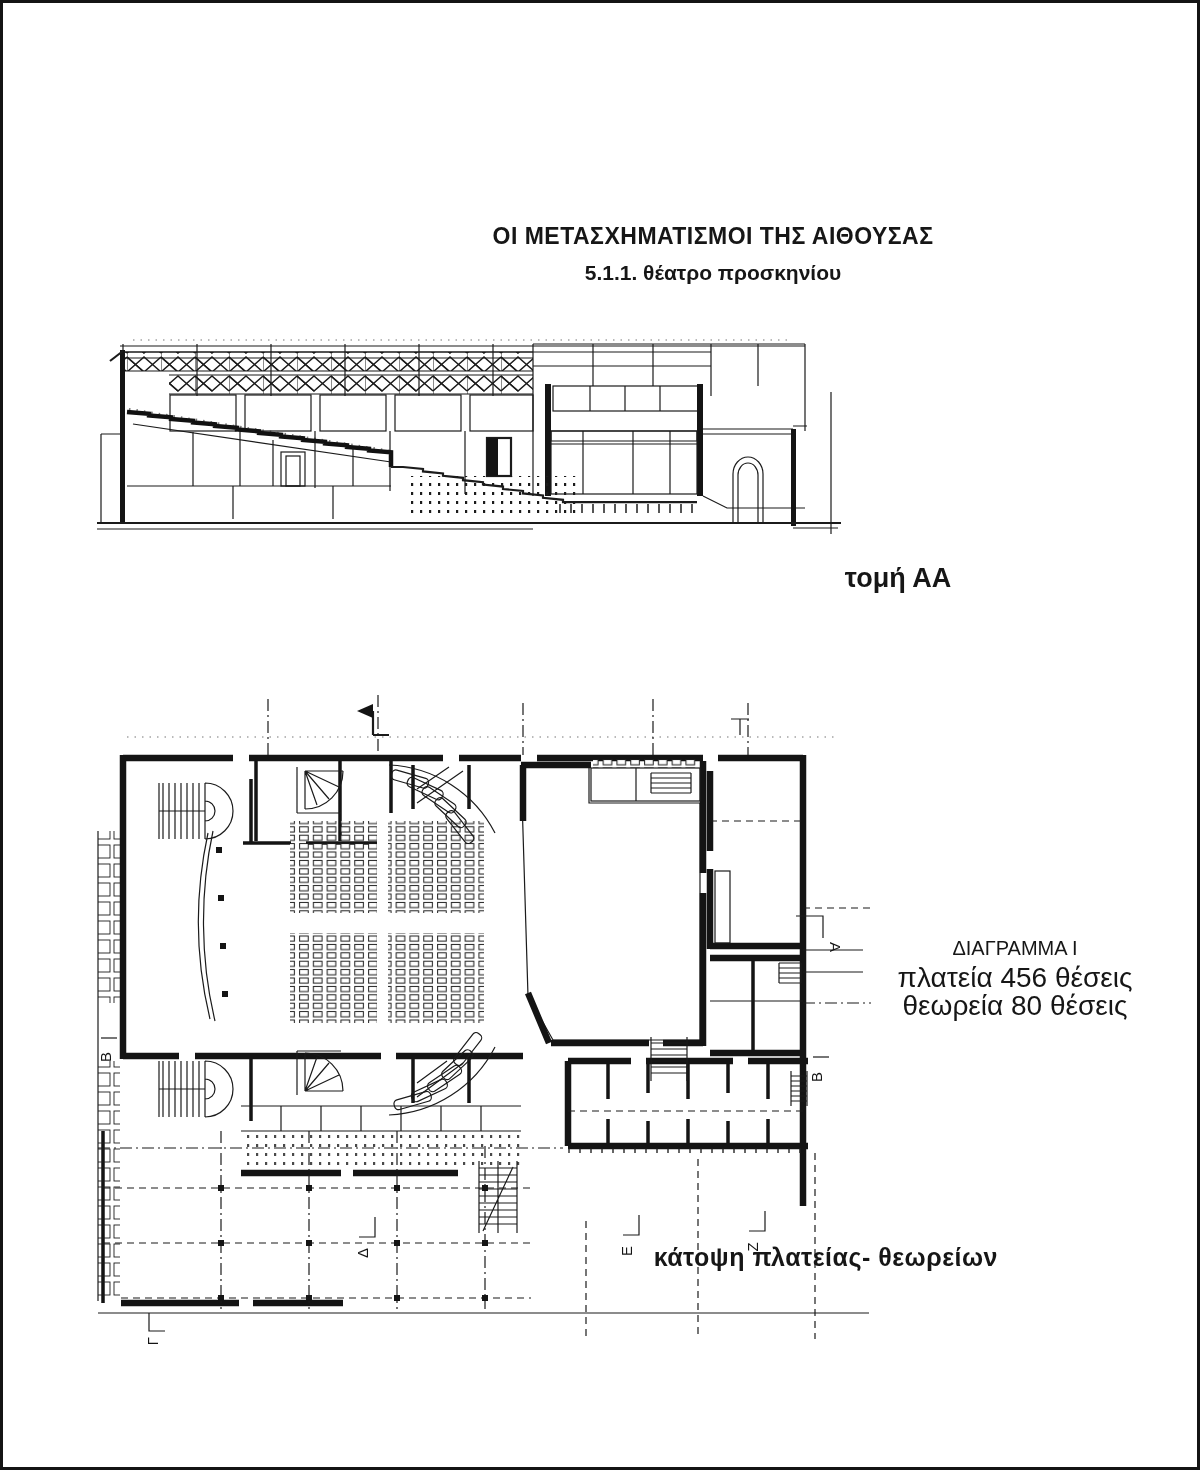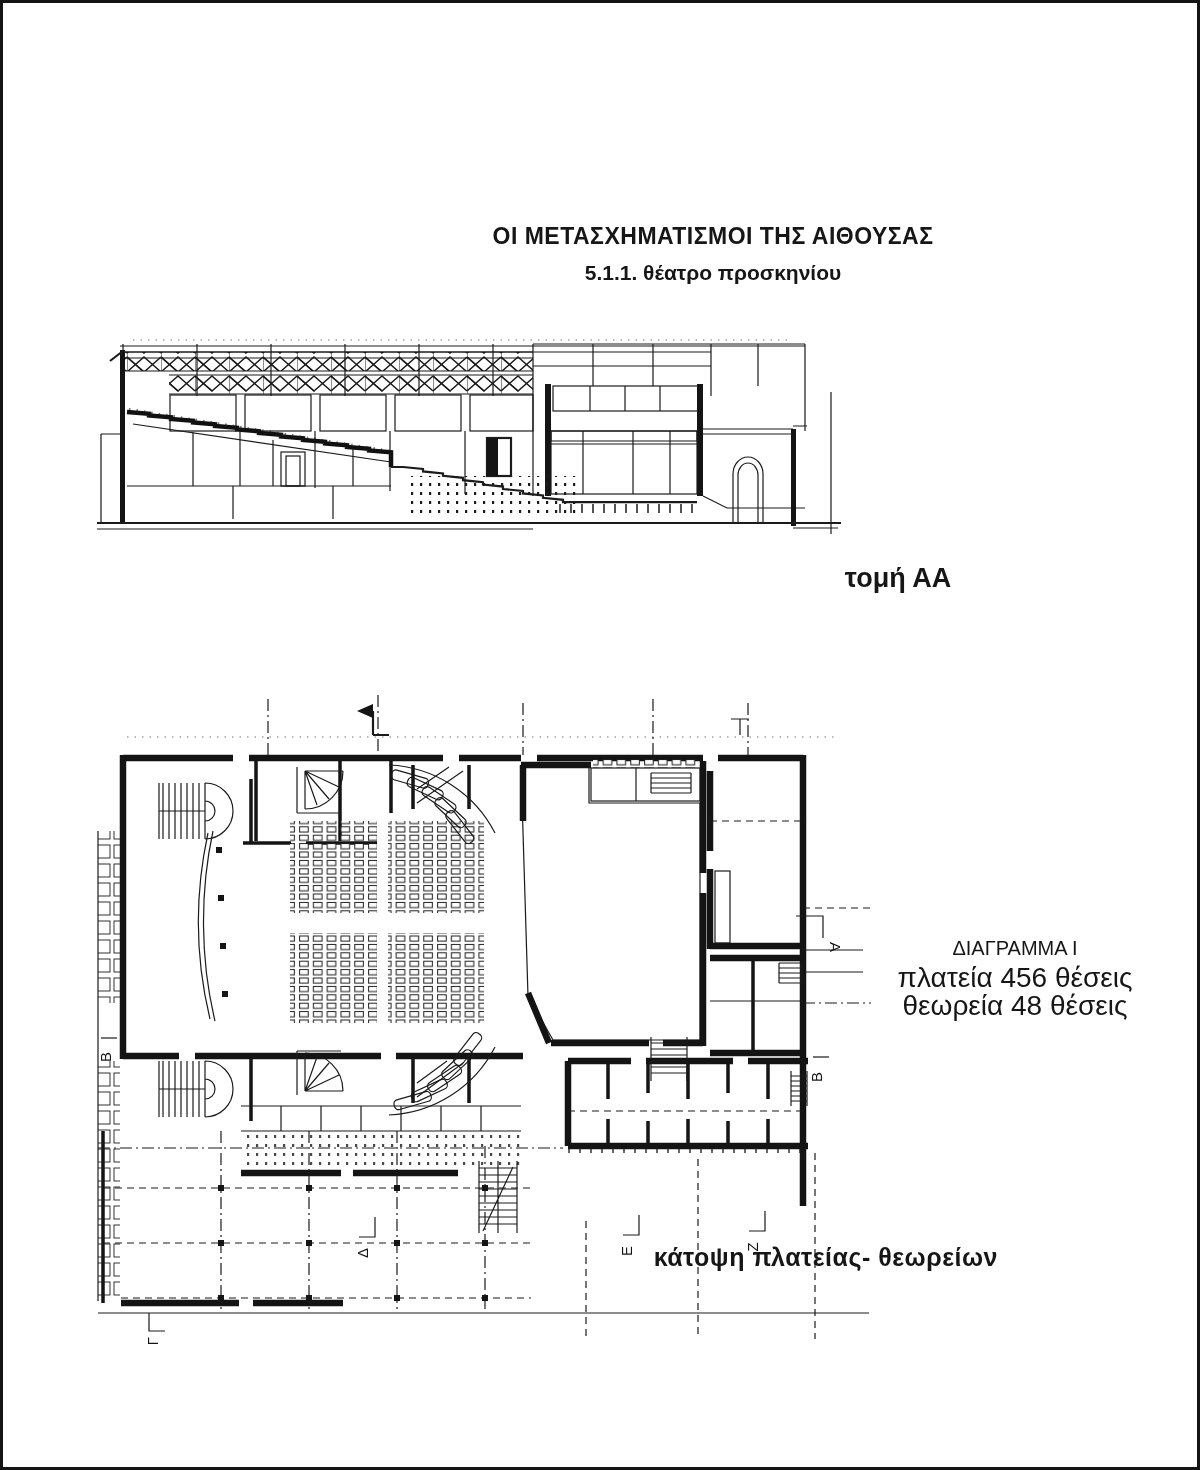--- a/index.html
+++ b/index.html
@@ -289,18 +289,18 @@
       <path class="t" d="M548,524 V544 H532"></path>
       <text class="mk" text-anchor="middle" transform="translate(541,560) rotate(-90)">Ε</text>
       <path class="t" d="M674,520 V540 H658"></path>
       <text class="mk" text-anchor="middle" transform="translate(667,556) rotate(-90)">Ζ</text>
     </g>
   </svg>
 
   <div class="note">
     <div class="nt">ΔΙΑΓΡΑΜΜΑ Ι</div>
     <div class="nl">πλατεία 456 θέσεις</div>
-    <div class="nl">θεωρεία 48 θέσεις</div>
+    <div class="nl">θεωρεία 80 θέσεις</div>
   </div>
 
   <div class="cap plan-cap">κάτοψη πλατείας- θεωρείων</div>
 
 </div>
 
 </body></html>

